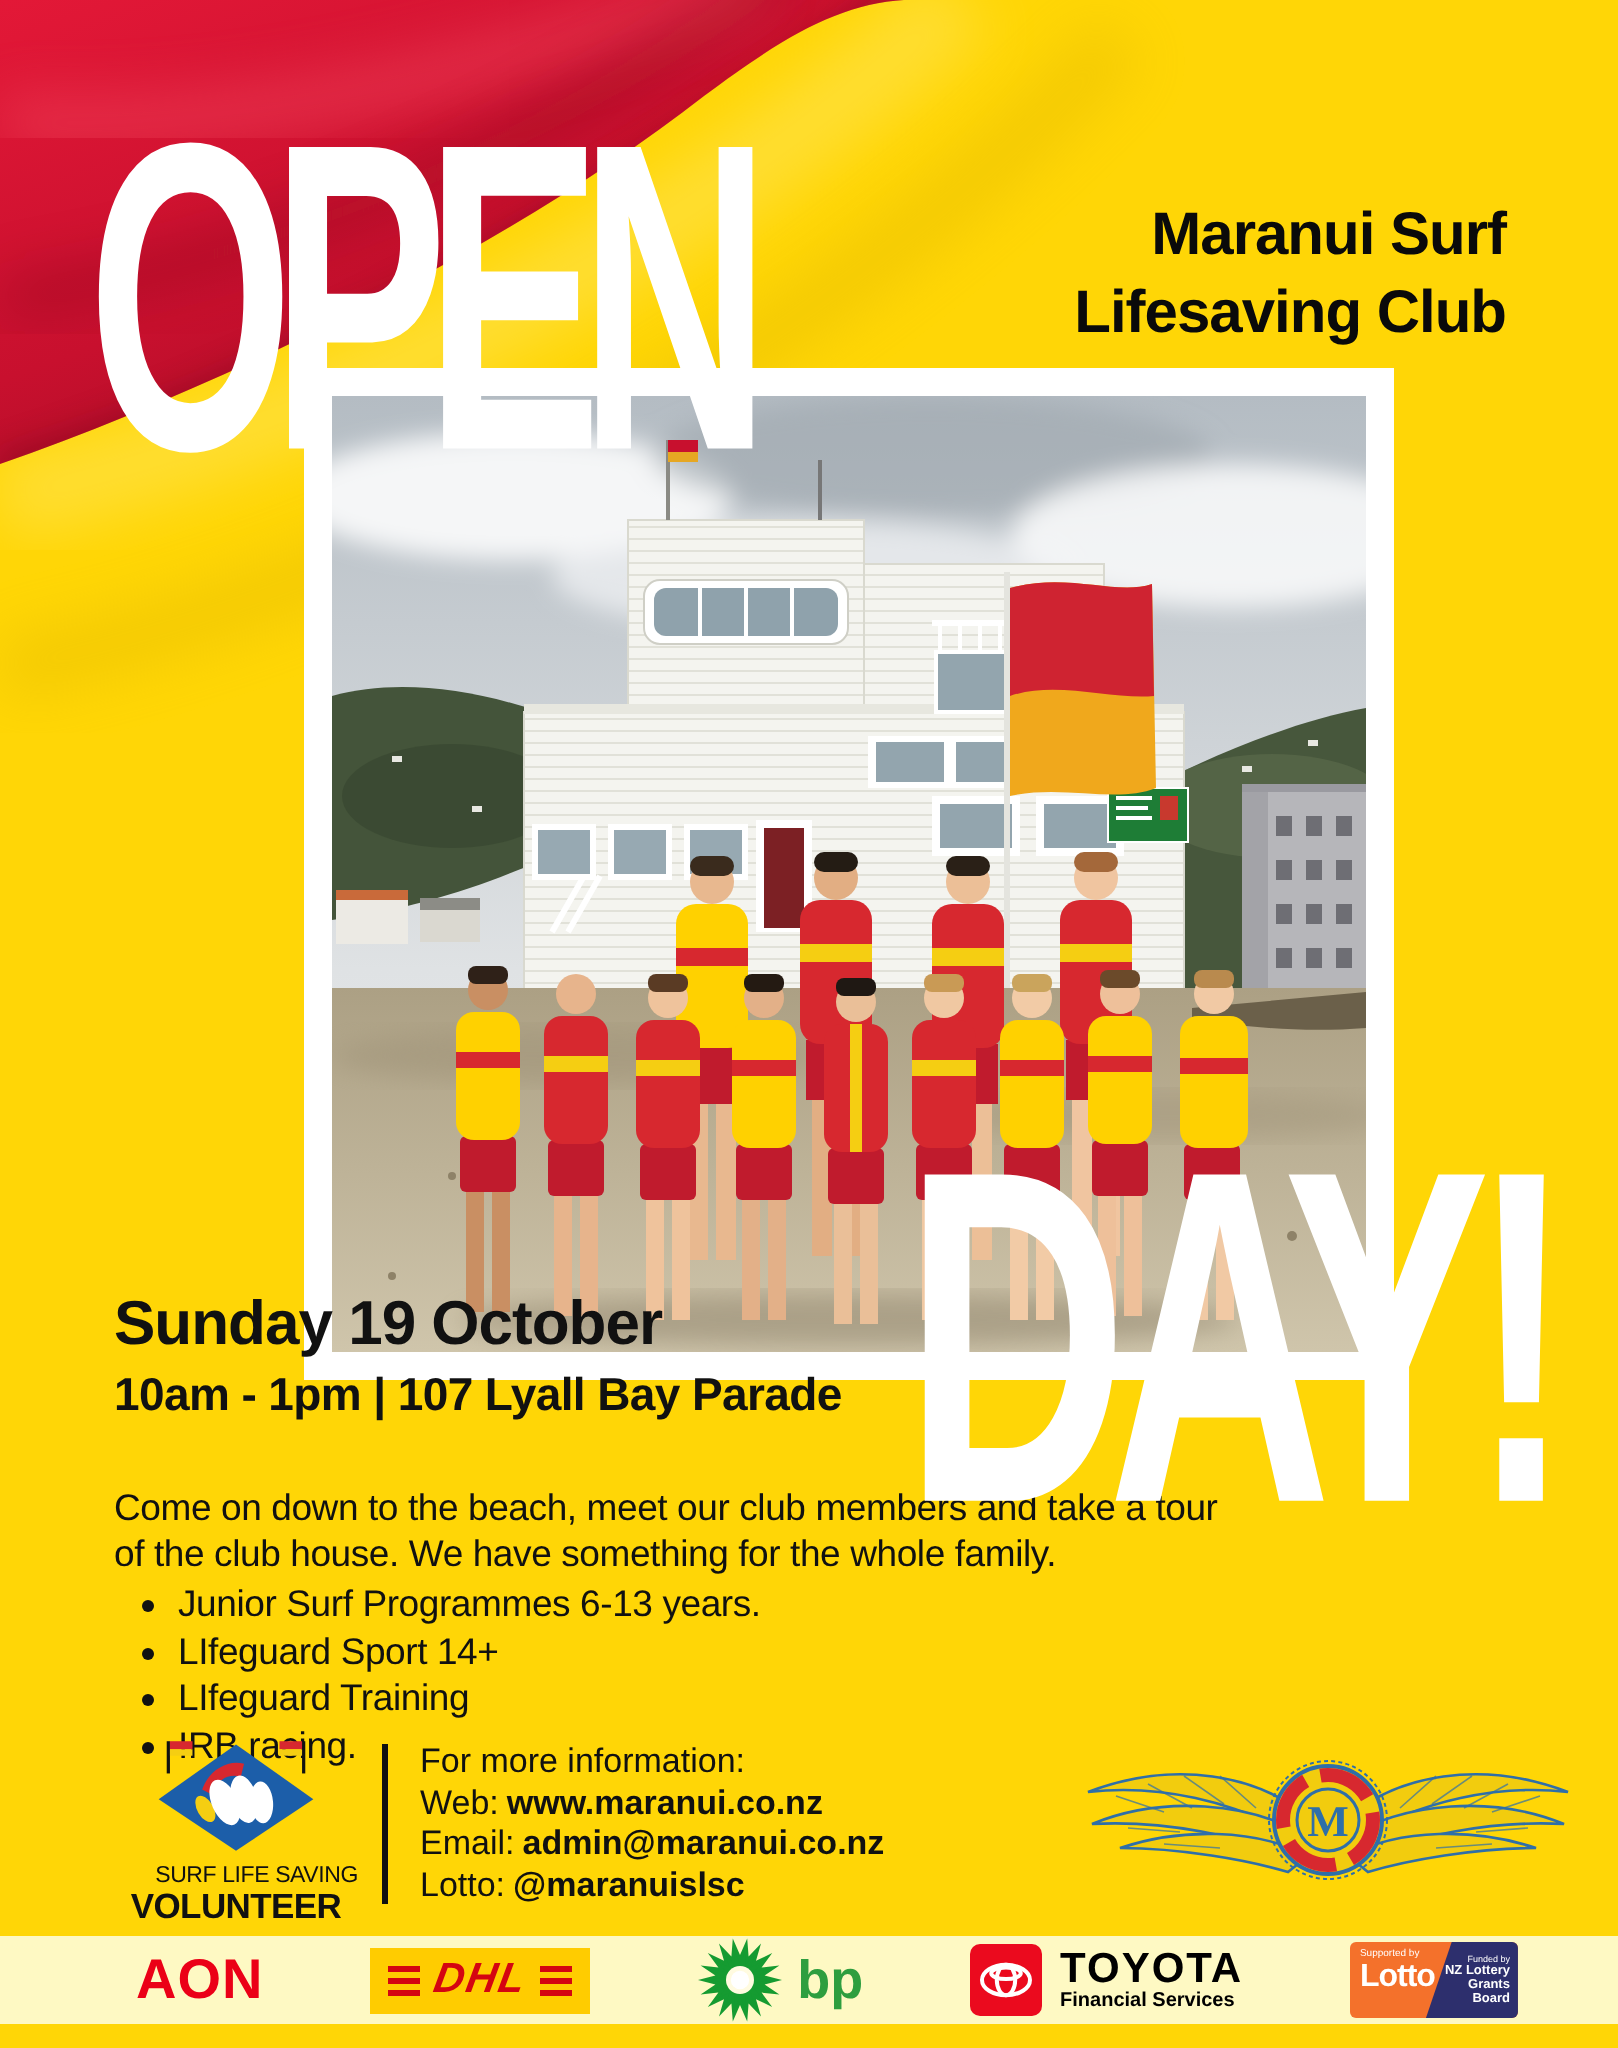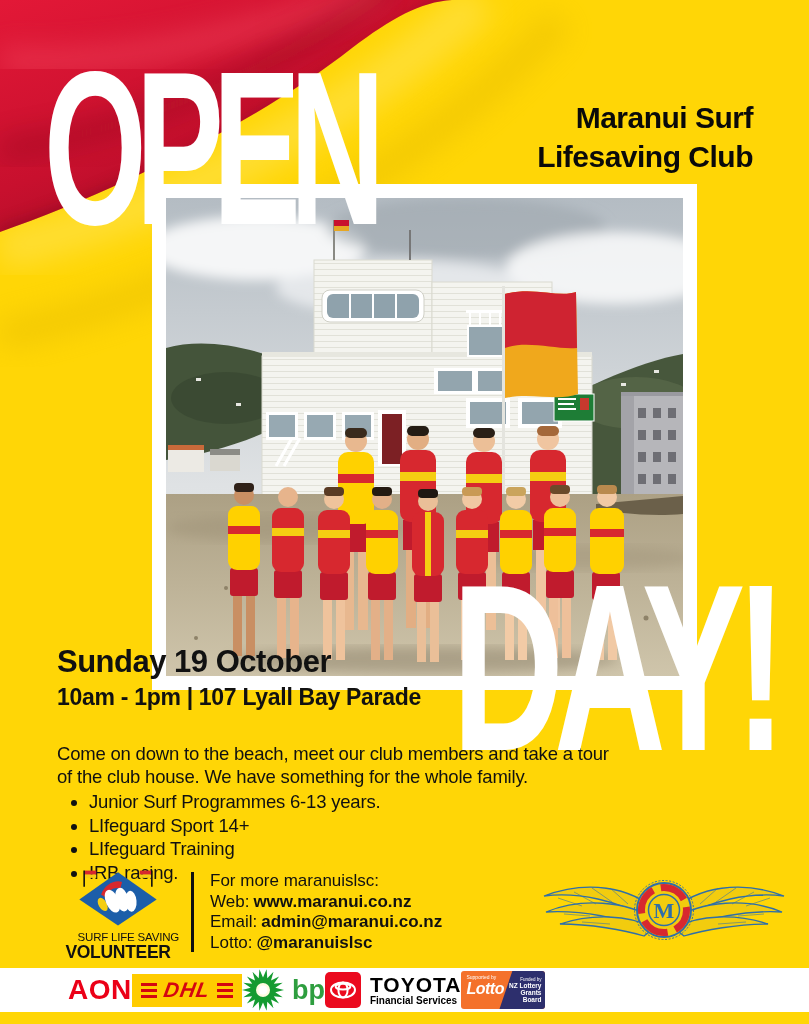--- a/index.html
+++ b/index.html
@@ -22,38 +22,38 @@
   .event ul{margin:2px 0 0 0;padding-left:32px;}
   .event li{font-size:18.5px;line-height:23.5px;letter-spacing:-0.2px;}
   .info{position:absolute;left:57px;top:869px;display:flex;z-index:4;}
   .vol{width:122px;text-align:center;}
   .vol-l1{font-size:11.5px;font-weight:normal;line-height:12px;letter-spacing:-0.2px;text-align:right;}
   .vol-l2{font-size:17.5px;font-weight:bold;line-height:18px;letter-spacing:-0.3px;}
   .divider{width:3px;background:#101010;height:80px;margin:3px 16px 0 12px;}
   .contact{font-size:17px;line-height:20.5px;padding-top:2px;}
   .contact b{margin-left:4px;}
   .wings{position:absolute;left:538px;top:876px;z-index:4;}
-  .sponsors{position:absolute;left:0;top:968px;width:809px;height:44px;background:#ffffff;
-            display:flex;align-items:center;justify-content:flex-start;
+  .sponsors{position:absolute;left:0;top:968px;width:809px;height:44px;background:#fef9c3;
+            display:flex;align-items:center;justify-content:space-between;
             padding:0 50px 0 68px;box-sizing:border-box;z-index:6;}
   .aon{font-size:28px;font-weight:bold;color:#EB0017;letter-spacing:0.5px;}
   .dhl{display:flex;align-items:center;background:#FFCC00;height:33px;padding:0 9px;gap:7px;}
   .dhl-bars{width:16px;height:15px;background:repeating-linear-gradient(#D40511 0 3px,#FFCC00 3px 6px);}
   .dhl-word{color:#D40511;font-weight:bold;font-style:italic;font-size:21px;
             letter-spacing:1px;transform:skewX(-10deg);}
   .bp{display:flex;align-items:center;gap:8px;}
   .bp-word{color:#2E9E3F;font-size:27px;font-weight:bold;}
   .toyota{display:flex;align-items:center;gap:9px;}
   .toyota-word{font-size:21px;font-weight:bold;letter-spacing:1px;line-height:21px;color:#000;}
   .toyota-sub{font-size:10px;font-weight:bold;line-height:11px;color:#000;}
   .lotto{width:84px;height:38px;position:relative;border-radius:3px;overflow:hidden;
          background:#F4712B;flex-shrink:0;}
   .lotto-left{position:absolute;left:5px;top:3px;color:#fff;}
   .lotto-top{display:block;font-size:5px;line-height:6px;}
-  .lotto-word{display:block;font-size:16px;font-weight:bold;font-style:italic;
+  .lotto-word{display:block;font-size:16px;font-weight:bold;
               letter-spacing:-0.5px;line-height:17px;}
   .lotto-right{position:absolute;right:0;top:0;width:46px;height:100%;background:#2D2F6D;
                clip-path:polygon(28% 0,100% 0,100% 100%,0 100%);color:#fff;
                display:flex;flex-direction:column;align-items:flex-end;justify-content:center;
                padding:2px 4px;box-sizing:border-box;text-align:right;}
   .lotto-funded{font-size:4.5px;line-height:5px;}
   .lotto-board{font-size:6.5px;font-weight:bold;line-height:7px;width:34px;}
 </style>
 </head>
 <body>
@@ -365,21 +365,21 @@
           <ellipse cx="48" cy="40" rx="8" ry="15" transform="rotate(-24 48 40)"></ellipse>
           <ellipse cx="60" cy="38" rx="8" ry="15" transform="rotate(-14 60 38)"></ellipse>
           <ellipse cx="71" cy="40" rx="7" ry="13" transform="rotate(-5 71 40)"></ellipse>
         </g>
       </svg>
       <div class="vol-l1">SURF LIFE SAVING</div>
       <div class="vol-l2">VOLUNTEER</div>
     </div>
     <div class="divider"></div>
     <div class="contact">
-      <div>For more maranuislsc:</div>
+      <div>For more information:</div>
       <div><span>Web:</span><b>www.maranui.co.nz</b></div>
       <div><span>Email:</span><b>admin@maranui.co.nz</b></div>
       <div><span>Lotto:</span><b>@maranuislsc</b></div>
     </div>
   </div>
 
   <svg class="wings" width="252" height="68" viewBox="0 0 252 68">
     <defs>
       <g id="wingL">
         <path d="M120,36 C92,10 48,4 6,20 C40,16 80,24 112,44 Z" fill="#f2cc0e" stroke="#2f6fa8" stroke-width="1.3"></path>

